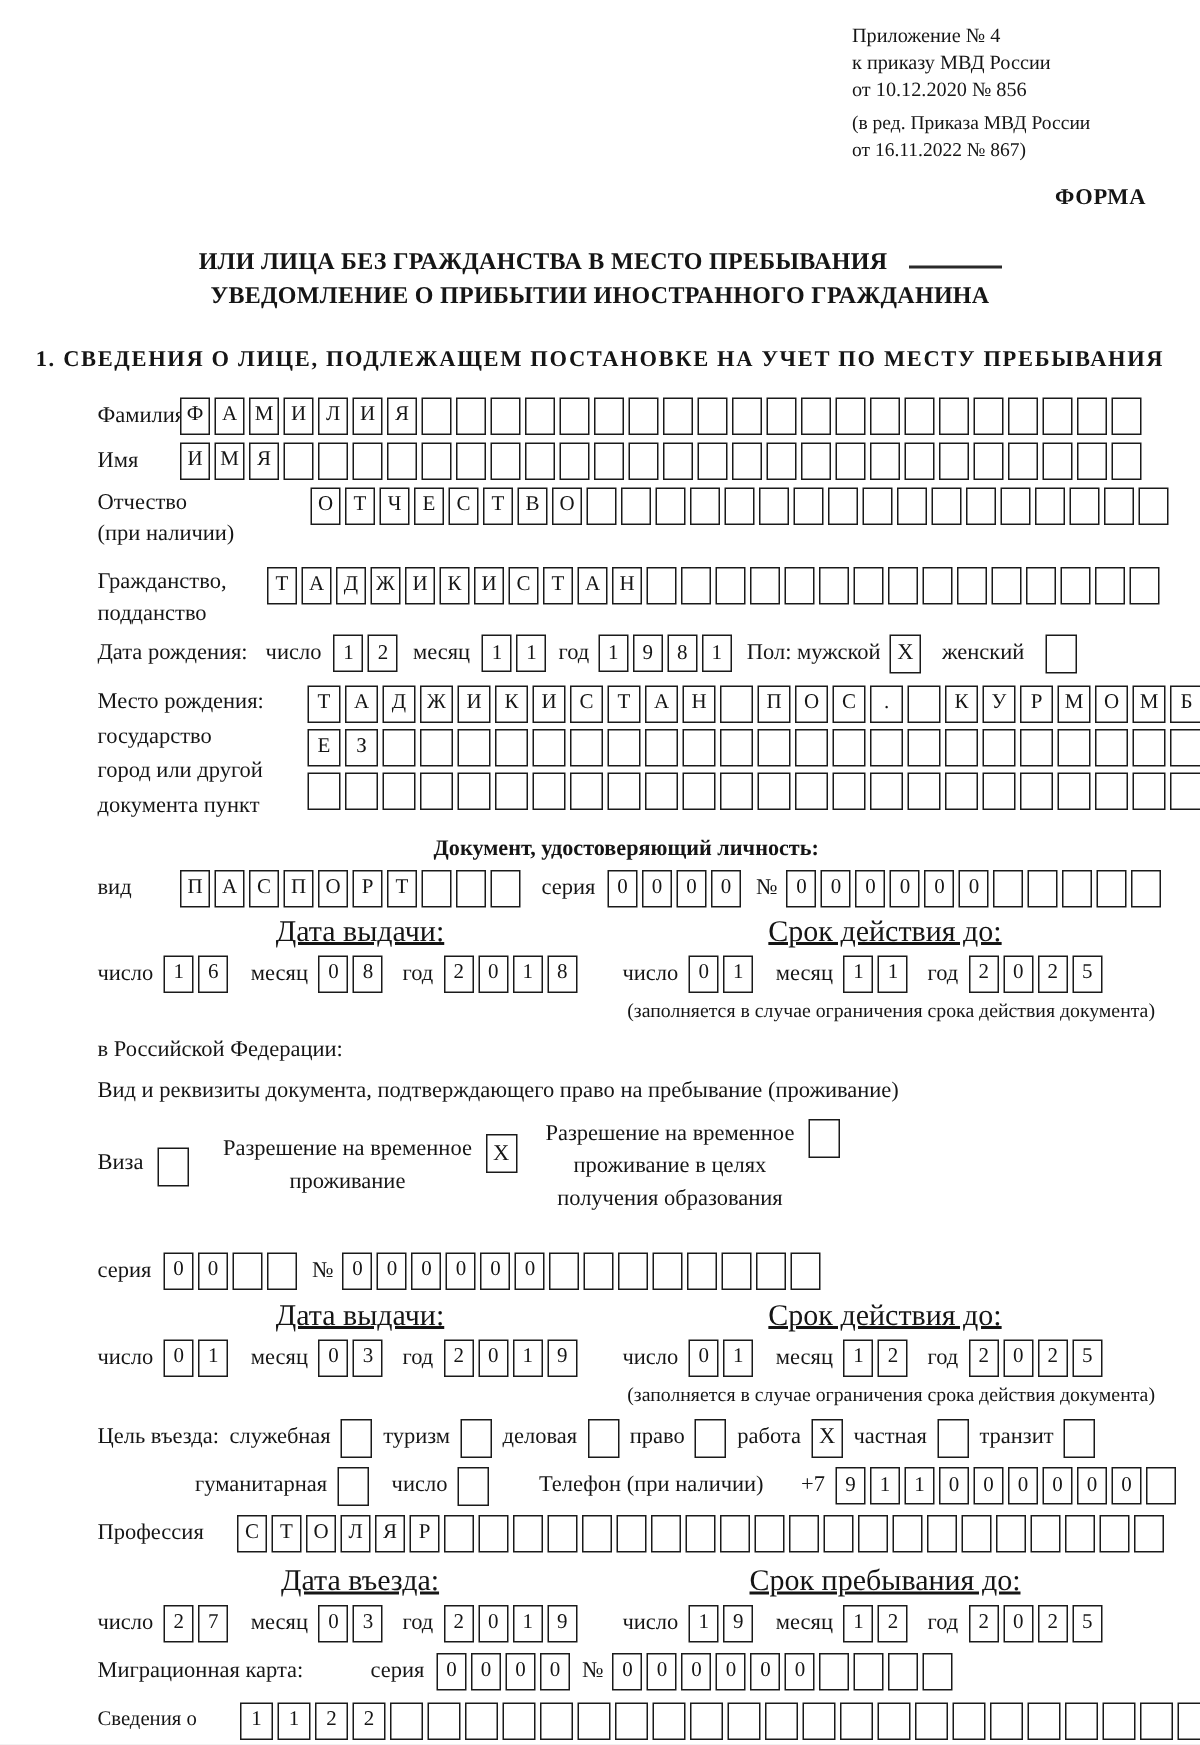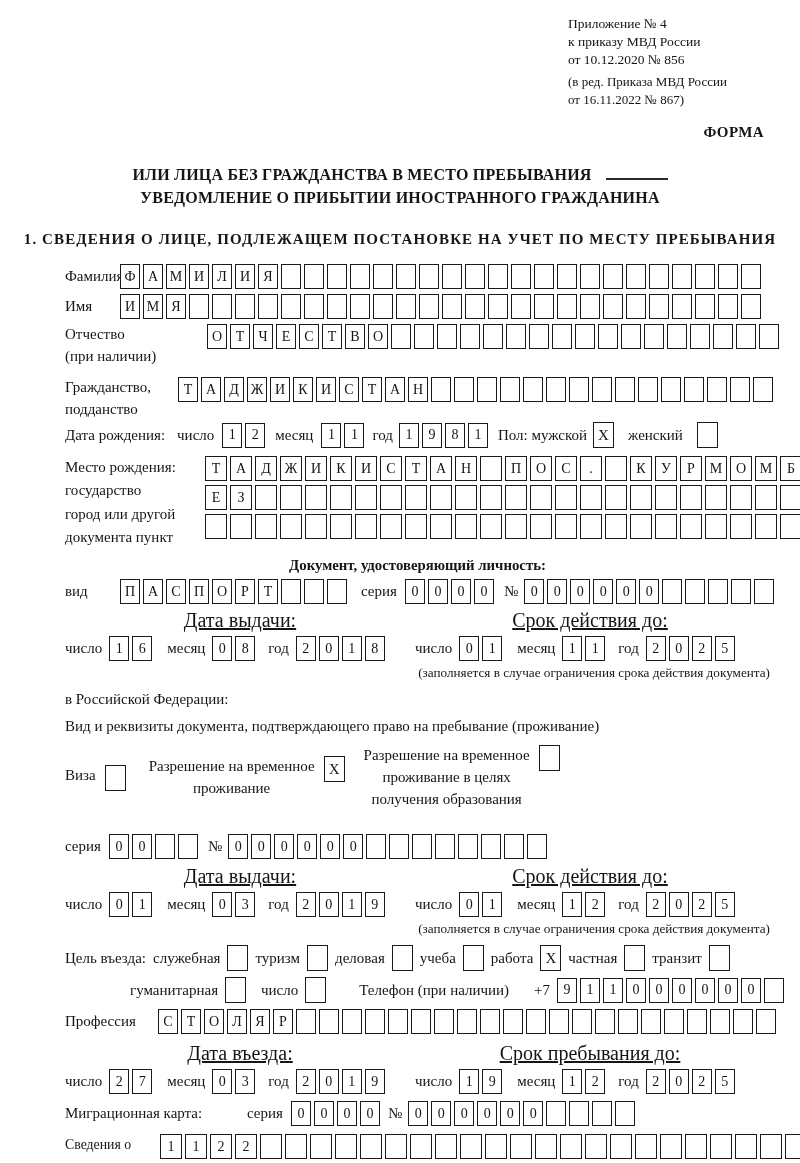--- a/index.html
+++ b/index.html
@@ -507,21 +507,21 @@
   <div class="dnote">(заполняется в случае ограничения срока действия документа)</div>
 
   <div class="purpose">
     <span class="lbl">Цель въезда:</span>
     <span class="lbl">служебная</span>
     <span class="cbox"></span>
     <span class="lbl">туризм</span>
     <span class="cbox"></span>
     <span class="lbl">деловая</span>
     <span class="cbox"></span>
-    <span class="lbl">учеба</span>
+    <span class="lbl">право</span>
     <span class="cbox"></span>
     <span class="lbl">работа</span>
     <span class="cbox">X</span>
     <span class="lbl">частная</span>
     <span class="cbox"></span>
     <span class="lbl">транзит</span>
     <span class="cbox"></span>
   </div>
   <div class="purpose2">
     <span class="lbl">гуманитарная</span>

